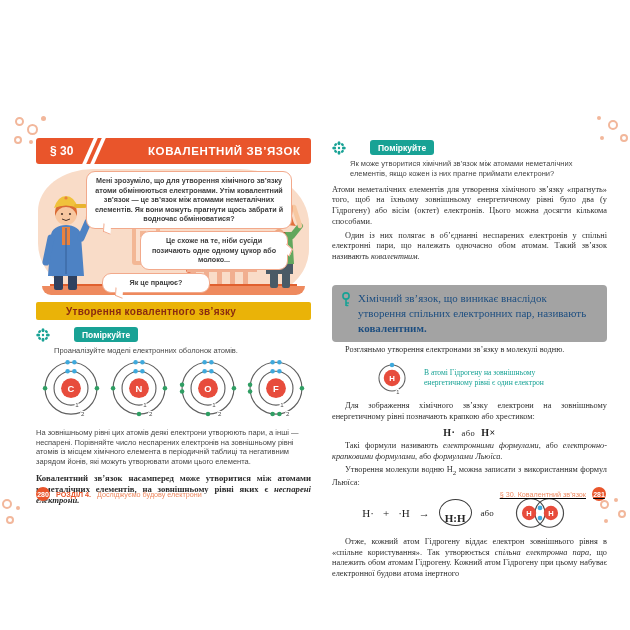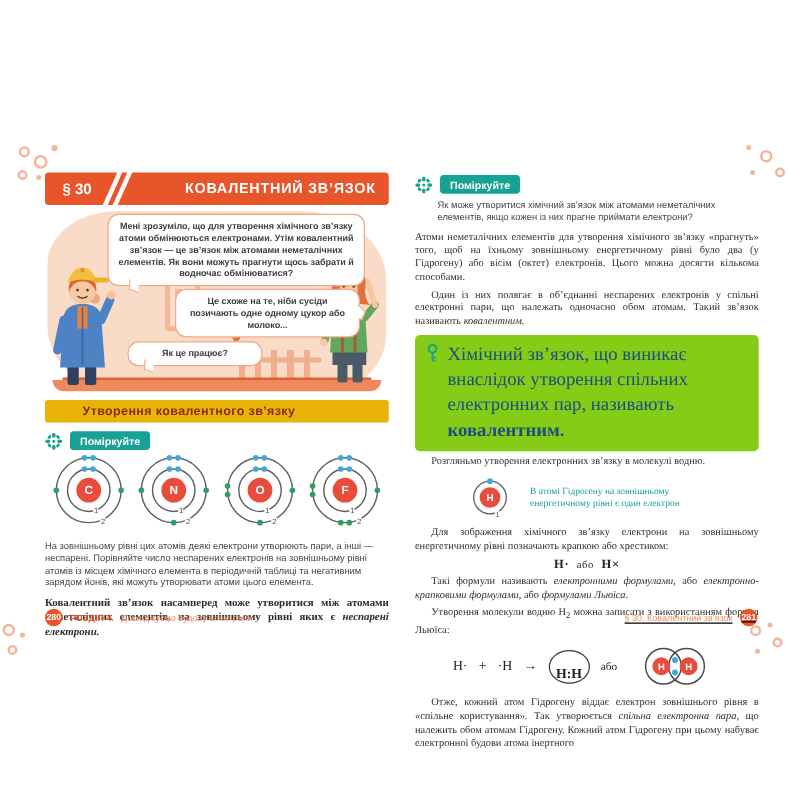--- a/index.html
+++ b/index.html
@@ -16,21 +16,21 @@
   .page-right{left:332px;}
 
   
   .header-bar{height:26px;background:#e9552b;border-radius:3px;display:flex;align-items:center;
               padding:0 10px 0 14px;color:#fff;}
   .hsec{font-weight:bold;font-size:12px;width:38px;}
   .hslash{display:flex;gap:4px;margin:0 8px 0 0;}
   .hslash i{width:4px;height:30px;background:#fff;transform:skewX(-24deg);display:block;}
   .htitle{font-weight:bold;font-size:11.5px;letter-spacing:.6px;padding-left:40px;}
 
-  .comic{position:relative;height:144px;margin-top:5px;}
+  .comic{position:relative;height:126px;margin-top:5px;}
   .blob{position:absolute;inset:0 2px;background:#f9dcc8;
         border-radius:55px 70px 48px 60px / 42px 55px 46px 52px;}
   .deco-c{position:absolute;border-radius:50%;}
   .deco-building{position:absolute;left:96px;top:34px;width:28px;height:62px;background:#f3b795;border-radius:3px;}
   .deco-building::before{content:"";position:absolute;inset:4px;
         background:repeating-linear-gradient(0deg,#fbdfcd 0 4px,transparent 4px 10px),
                    repeating-linear-gradient(90deg,#fbdfcd 0 4px,transparent 4px 10px);}
   .deco-fence{position:absolute;right:58px;bottom:9px;width:62px;height:24px;
         background:repeating-linear-gradient(90deg,#f1af90 0 5px,transparent 5px 13px);}
   .deco-fence::after{content:"";position:absolute;left:-4px;right:-4px;top:6px;height:4px;background:#f1af90;}
@@ -49,21 +49,21 @@
   .b3{left:66px;top:104px;width:108px;}
   .b3 i{left:12px;bottom:-5px;border-left:1.3px solid #f2a98b;border-bottom:1.3px solid #f2a98b;transform:rotate(22deg) skewX(18deg);}
 
   .char{position:absolute;}
   .char-boy{left:2px;bottom:3px;width:56px;height:100px;}
   .char-girl{right:3px;bottom:3px;width:58px;height:106px;}
 
   .banner{height:18px;background:#eab308;border-radius:2px;margin-top:7px;display:flex;align-items:center;
           padding-left:30px;color:#8a2b10;font-weight:bold;font-size:10px;letter-spacing:.3px;}
 
-  .ponder-row{display:flex;align-items:center;gap:6px;margin-top:7px;}
+  .ponder-row{display:flex;align-items:center;gap:24px;margin-top:7px;}
   .ponder-tag{background:#18a295;color:#fff;font-weight:bold;font-size:8.5px;padding:2.5px 8px;border-radius:3px;}
 
   .sans{font-size:7.5px;line-height:1.3;color:#474747;margin:4px 0 0 18px;}
   .sans-note{margin-left:0;}
 
   .atoms-row{display:flex;justify-content:space-between;margin:2px 2px 0;}
   .atom{width:66px;height:66px;}
   svg text{font-family:"Liberation Sans",sans-serif;}
 
   .serif{font-family:"Liberation Serif",serif;font-size:8.3px;line-height:1.3;color:#2d2d2d;
@@ -73,22 +73,22 @@
 
   .footer{position:absolute;top:487px;display:flex;align-items:center;gap:6px;font-size:7.2px;}
   .footer-left{left:36px;}
   .footer-right{left:auto;right:24px;text-decoration:underline;}
   .page-badge{width:14px;height:14px;border-radius:50%;background:#e9552b;color:#fff;font-weight:bold;
               font-size:7px;display:flex;align-items:center;justify-content:center;}
   .chap{color:#e9552b;font-weight:bold;}
   .chap-t{color:#ef8a61;}
 
   
-  .defbox{background:#84cc16;border-radius:4px;margin-top:5px;padding:6px 10px 6px 26px;position:relative;
-          font-family:"Liberation Serif",serif;font-size:15px;line-height:1.35;color:#1d4e80;}
+  .defbox{background:#a3a3a3;border-radius:4px;margin-top:22px;padding:6px 10px 6px 26px;position:relative;
+          font-family:"Liberation Serif",serif;font-size:11px;line-height:1.35;color:#1d4e80;}
   .defbox svg{position:absolute;left:8px;top:7px;}
   .hatom-row{display:flex;align-items:center;gap:12px;margin:3px 0 0 40px;}
   .h-atom{width:40px;height:40px;flex:0 0 auto;}
   .teal-caption{color:#18a295;font-size:7.6px;line-height:1.35;max-width:160px;font-family:Liberation Serif, serif;}
   .formula-line{font-family:"Liberation Serif",serif;font-size:10px;font-weight:bold;color:#222;
                 text-align:center;margin:4px 0 1px;letter-spacing:.5px;}
   .lewis-row{display:flex;align-items:center;justify-content:center;gap:9px;margin-top:3px;
              font-family:"Liberation Serif",serif;font-size:11px;color:#222;}
   .lewis-oval{border:1.2px solid #3c3c3c;border-radius:50%;padding:12px 5px 1px;font-weight:bold;}
   .lewis-or{font-size:9px;}
@@ -193,20 +193,21 @@
           <ellipse cx="3.6" cy="3.6" rx="1.7" ry="1.2" transform="rotate(-45 3.6 3.6)"></ellipse>
           <ellipse cx="10.4" cy="3.6" rx="1.7" ry="1.2" transform="rotate(45 10.4 3.6)"></ellipse>
           <ellipse cx="3.6" cy="10.4" rx="1.7" ry="1.2" transform="rotate(45 3.6 10.4)"></ellipse>
           <ellipse cx="10.4" cy="10.4" rx="1.7" ry="1.2" transform="rotate(-45 10.4 10.4)"></ellipse>
         </g>
       <circle cx="7" cy="7" r="2.6" fill="#fff"></circle>
         <circle cx="7" cy="7" r="1.2" fill="#18a295"></circle>
     </svg>
     <span class="ponder-tag">Поміркуйте</span>
   </div>
+  <p class="sans">Проаналізуйте моделі електронних оболонок атомів.</p>
 
   <div class="atoms-row">
       <svg viewBox="0 0 70 68" class="atom">
         <circle cx="35" cy="31" r="27.5" fill="none" stroke="#5f5f5f" stroke-width="1.2"></circle>
         <circle cx="35" cy="31" r="18" fill="none" stroke="#5f5f5f" stroke-width="1.2"></circle>
         <circle cx="31.4" cy="13" r="2.4" fill="#3fa9dc"></circle>
         <circle cx="38.6" cy="13" r="2.4" fill="#3fa9dc"></circle>
         <circle cx="31.39999999999999" cy="3.5000000000000004" r="2.4" fill="#3fa9dc"></circle>
         <circle cx="38.599999999999994" cy="3.4999999999999996" r="2.4" fill="#3fa9dc"></circle>
         <circle cx="7.5" cy="31.000000000000004" r="2.4" fill="#2f9e63"></circle>
@@ -304,21 +305,21 @@
   <div class="defbox">
     <svg width="12" height="15" viewBox="0 0 12 15">
       <circle cx="6" cy="4" r="3.1" fill="none" stroke="#18a295" stroke-width="1.6"></circle>
       <line x1="6" y1="7" x2="6" y2="14" stroke="#18a295" stroke-width="1.6"></line>
       <line x1="6" y1="11" x2="9" y2="11" stroke="#18a295" stroke-width="1.4"></line>
       <line x1="6" y1="13.5" x2="8.4" y2="13.5" stroke="#18a295" stroke-width="1.4"></line>
     </svg>
     <span>Хімічний зв’язок, що виникає внаслідок утворення спільних електронних пар, називають </span><b>ковалентним.</b>
   </div>
 
-  <p class="serif indent">Розгляньмо утворення електронних зв’язку в молекулі водню.</p>
+  <p class="serif indent">Розгляньмо утворення електронами зв’язку в молекулі водню.</p>
 
   <div class="hatom-row">
     <svg class="h-atom" viewBox="0 0 46 46">
       <circle cx="23" cy="23" r="15" fill="none" stroke="#5f5f5f" stroke-width="1.2"></circle>
       <circle cx="23" cy="8" r="2.6" fill="#3fa9dc"></circle>
       <circle cx="23" cy="23" r="9.5" fill="#e74c3c"></circle>
       <text x="23" y="26.5" text-anchor="middle" font-size="9" font-weight="bold" fill="#fff">Н</text>
       <text x="28" y="41" font-size="6.5" fill="#4a4a4a" stroke="#fff" stroke-width="2.5" paint-order="stroke">1</text>
     </svg>
     <span class="teal-caption">В атомі Гідрогену на зовнішньому енергетичному рівні є один електрон</span>

